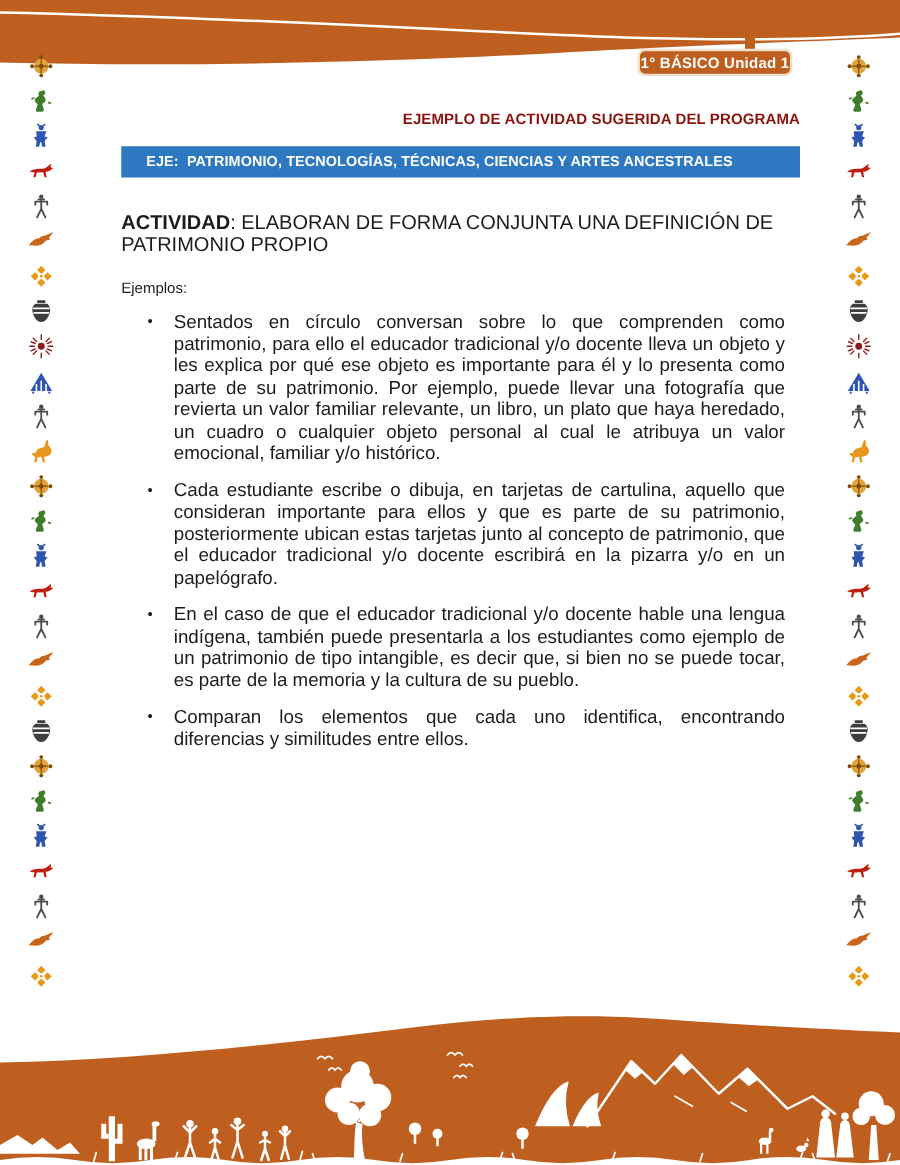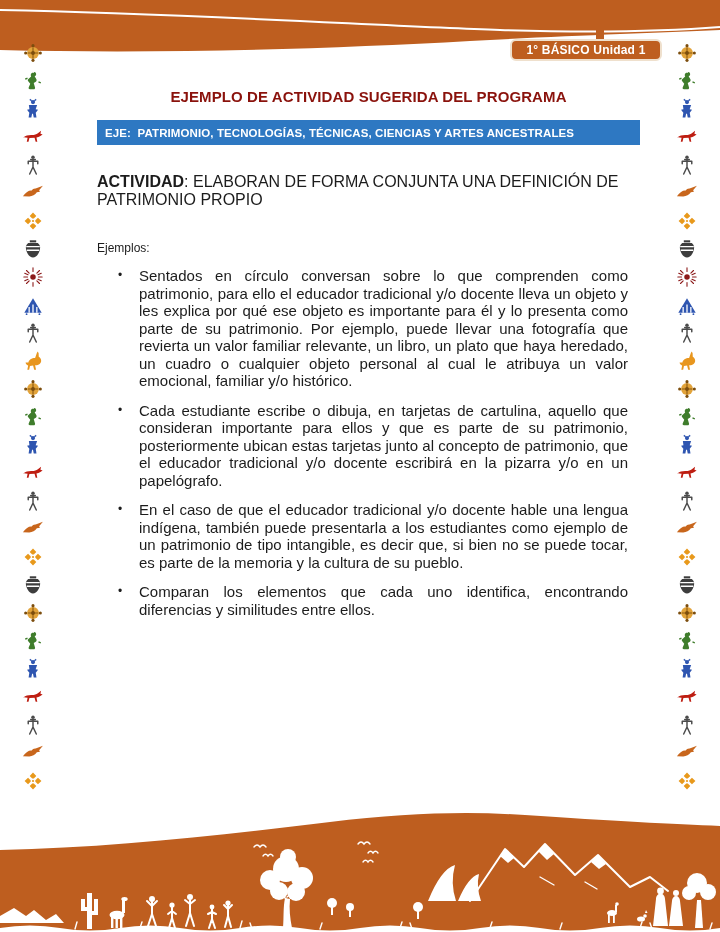--- a/index.html
+++ b/index.html
@@ -5,21 +5,21 @@
   html,body{margin:0;padding:0;background:#e9e9e9;}
   .page{
     position:relative;width:720px;height:932px;margin:0 auto;
     background:#fff;overflow:hidden;
     font-family:"Liberation Sans",sans-serif;color:#1c1c1c;
   }
   
   .top-band{position:absolute;top:0;left:0;width:720px;height:64px;display:block;}
   .band-fill{fill:var(--band-orange,#BE5E1F);}
   .unit-badge{
-    position:absolute;top:39px;left:510px;width:152px;height:22px;
+    position:absolute;top:39px;left:510px;width:124px;height:22px;
     background:var(--band-orange,#BE5E1F);
     border:2px solid #efe0cd;border-radius:6px;
     color:#fff;font-size:12px;font-weight:bold;
     display:flex;align-items:center;justify-content:center;
     letter-spacing:.2px;box-sizing:border-box;
   }
   .badge-stem{
     position:absolute;top:27px;left:596px;width:8px;height:14px;
     background:var(--band-orange,#BE5E1F);
   }
@@ -28,31 +28,31 @@
     position:absolute;top:42px;width:36px;
     display:flex;flex-direction:column;align-items:center;gap:6px;
   }
   .icon-col.left{left:15px;}
   .icon-col.right{left:669px;}
   .picto{width:22px;height:22px;flex:0 0 22px;display:block;}
   .picto svg{width:22px;height:22px;display:block;}
   
   .main{position:absolute;left:97px;top:88px;width:543px;}
   .page-title{
-    text-align:center;font-size:15px;font-weight:bold;
+    text-align:right;font-size:12px;font-weight:bold;
     color:var(--title-color,#8a120c);letter-spacing:.1px;
   }
   .eje-banner{
     margin-top:15px;background:var(--banner-blue,#2E78C2);
     color:#fff;font-size:11.5px;font-weight:bold;
-    padding:7px 8px 6px 8px;white-space:pre-wrap;letter-spacing:.1px;
+    padding:7px 8px 6px 20px;white-space:pre-wrap;letter-spacing:.1px;
   }
   .activity-line{margin-top:28px;font-size:16px;}
   .activity-line b{font-weight:bold;}
-  .examples-label{margin-top:32px;font-size:12px;}
+  .examples-label{margin-top:17px;font-size:12px;}
   ul.bullets{
     margin:4px 0 0 0;padding:0;list-style:none;
   }
   ul.bullets li{
     position:relative;padding-left:30px;margin:12px;
     font-size:15px;line-height:17.5px;text-align:justify;
   }
   ul.bullets li::before{
     content:"\2022";position:absolute;left:9px;top:0;
     font-size:12px;line-height:17.5px;

